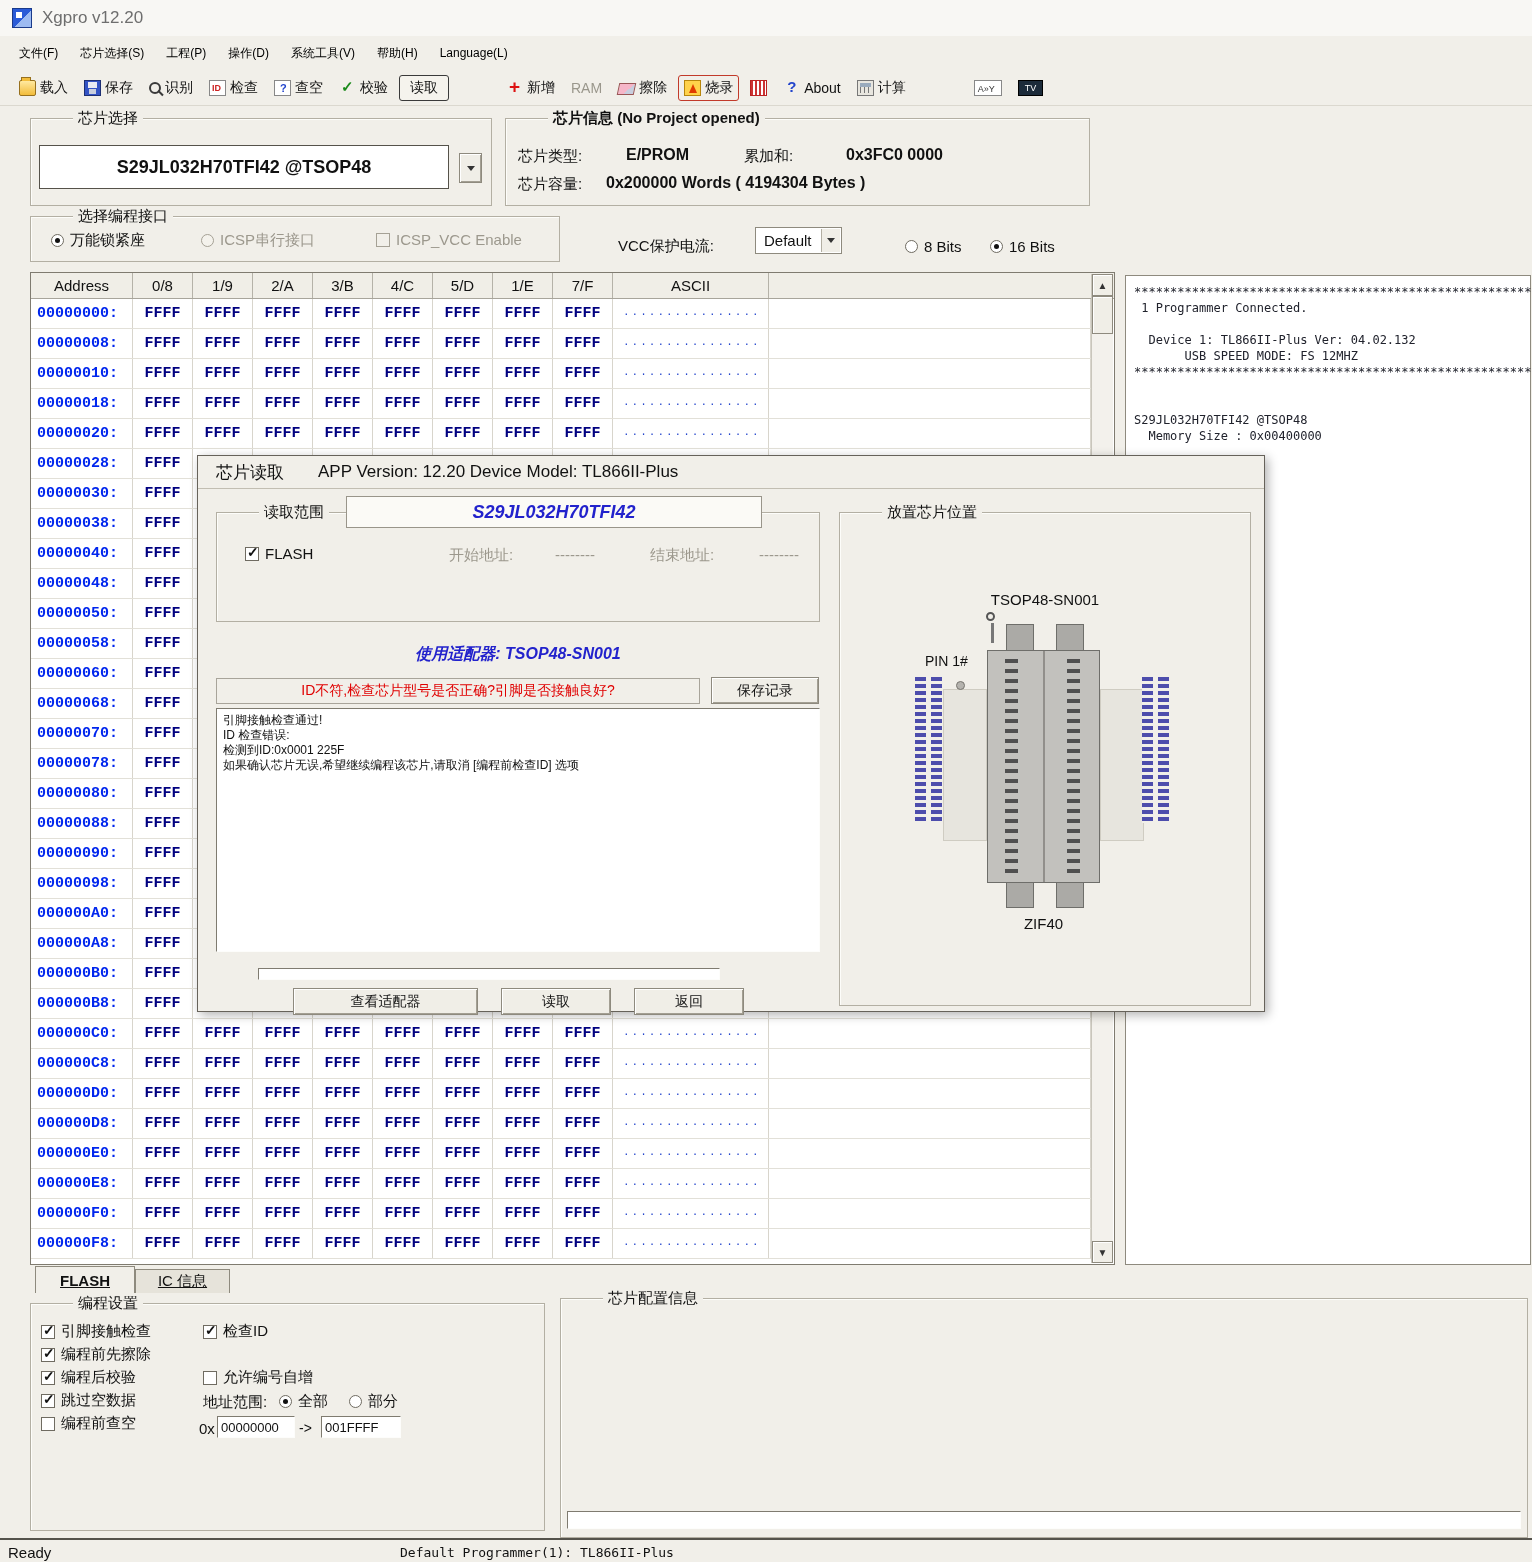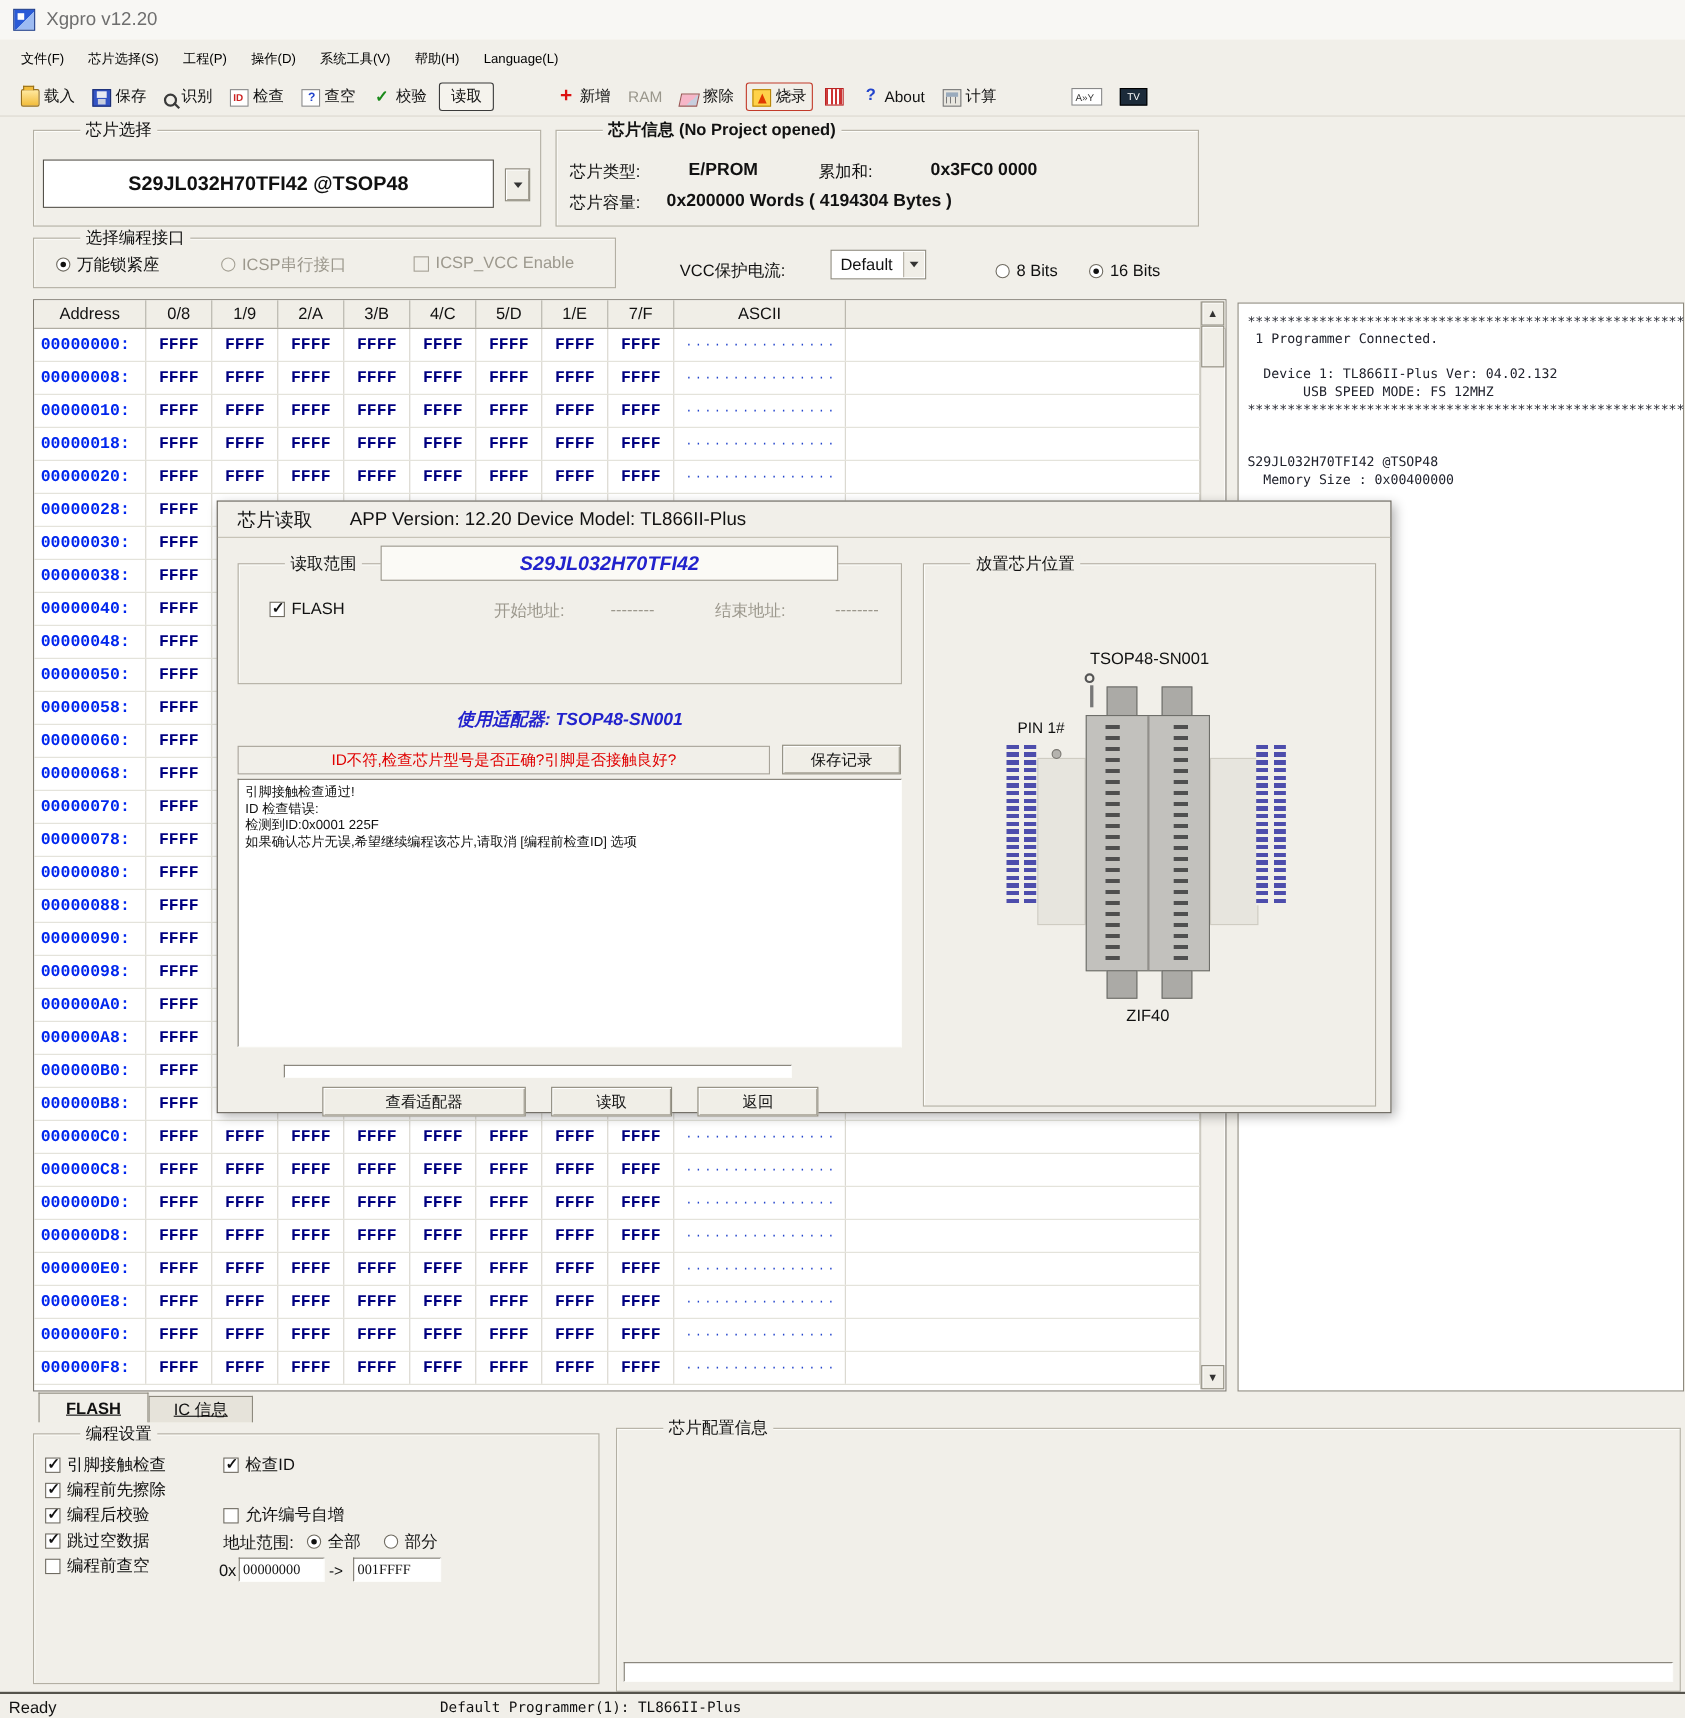--- a/index.html
+++ b/index.html
@@ -9,21 +9,21 @@
   
   #titlebar { position:absolute; left:0; top:0; width:100%; height:36px; background:#f8f7f4; display:flex; align-items:center; padding-left:12px; gap:10px; }
   #app-icon { width:20px; height:20px; background:linear-gradient(135deg,#2a5bd7 0 55%,#9dbbf2 55%); border:1px solid #1a3a8a; position:relative; }
   #app-icon::after { content:""; position:absolute; left:3px; top:3px; width:6px; height:6px; background:#fff; }
   #title-text { font-size:17px; color:#6e6e6e; }
 
   #menubar { position:absolute; left:0; top:36px; width:100%; height:34px; display:flex; align-items:center; padding-left:8px; }
   .menu-item { font-size:12px; padding:4px 11px; color:#000000; cursor:default; }
 
   #toolbar { position:absolute; left:0; top:70px; width:100%; height:36px; display:flex; align-items:center; padding-left:14px; border-bottom:1px solid #dbd8cf; }
-  .tb-btn { display:flex; align-items:flex-end; gap:4px; padding:3px 5px; font-size:14px; color:#111; margin-right:6px; white-space:nowrap; }
+  .tb-btn { display:flex; align-items:center; gap:4px; padding:3px 5px; font-size:14px; color:#111; margin-right:6px; white-space:nowrap; }
   .tb-btn.framed { border:1px solid #3a3a3a; border-radius:3px; padding:3px 10px; background:#f5f3ed; }
   .tb-btn.framed-red { border:1px solid #c23a2a; border-radius:3px; }
   .tb-btn.disabled { color:#9a978c; }
   .tb-sep { display:inline-block; height:24px; }
 
   .ico { width:17px; height:16px; position:relative; display:inline-block; flex:none; }
   .ico-folder { background:linear-gradient(#ffe9a0,#f2bc3a); border:1px solid #97701d; border-radius:2px; }
   .ico-folder::before { content:""; position:absolute; top:-4px; left:1px; width:8px; height:3px; background:#f2bc3a; border:1px solid #97701d; border-bottom:none; }
   .ico-floppy { background:#3353c4; border:1px solid #1d2f73; }
   .ico-floppy::before { content:""; position:absolute; left:3px; top:1px; right:3px; height:6px; background:#e8eaf2; }
@@ -59,21 +59,21 @@
 
   .check-row, .radio-row { display:flex; align-items:center; gap:6px; font-size:15px; position:absolute; white-space:nowrap; }
   .cb { width:14px; height:14px; background:#fff; border:1px solid #6f6b61; position:relative; flex:none; }
   .cb.on::after { content:"✓"; position:absolute; left:1px; top:-4px; font-size:14px; font-weight:bold; color:#111; }
   .cb.disabled { background:#f1efe9; border-color:#a5a195; }
   .radio { width:13px; height:13px; border-radius:50%; background:#fff; border:1px solid #6f6b61; position:relative; flex:none; }
   .radio.on::after { content:""; position:absolute; left:3px; top:3px; width:5px; height:5px; border-radius:50%; background:#111; }
   .radio.disabled { border-color:#a5a195; background:#f4f2ec; }
   .gray-label { color:#9c988d; }
 
-  .edit { background:#fff; border:1px solid; border-color:#7f7b70 #fdfdfb #fdfdfb #7f7b70; font-family:Liberation Serif, serif; font-size:13px; padding-left:3px; color:#111; position:absolute; }
+  .edit { background:#fff; border:1px solid; border-color:#7f7b70 #fdfdfb #fdfdfb #7f7b70; font-family:Liberation Sans, sans-serif; font-size:13px; padding-left:3px; color:#111; position:absolute; }
 
   
   #gb-chipsel { left:30px; top:118px; width:462px; height:88px; }
   #chip-combo { position:absolute; left:8px; top:26px; width:410px; height:44px; background:#fff; border:1px solid #55524a; display:flex; align-items:center; justify-content:center; font-size:18px; font-weight:bold; }
   #chip-combo-btn { position:absolute; left:428px; top:34px; width:23px; height:30px; }
   .arrow-down { width:0; height:0; border-left:4px solid transparent; border-right:4px solid transparent; border-top:5px solid #333; }
 
   #gb-chipinfo { left:505px; top:118px; width:585px; height:88px; }
   #gb-chipinfo span { position:absolute; font-size:15px; }
   .b { font-weight:bold; font-size:16px !important; }

